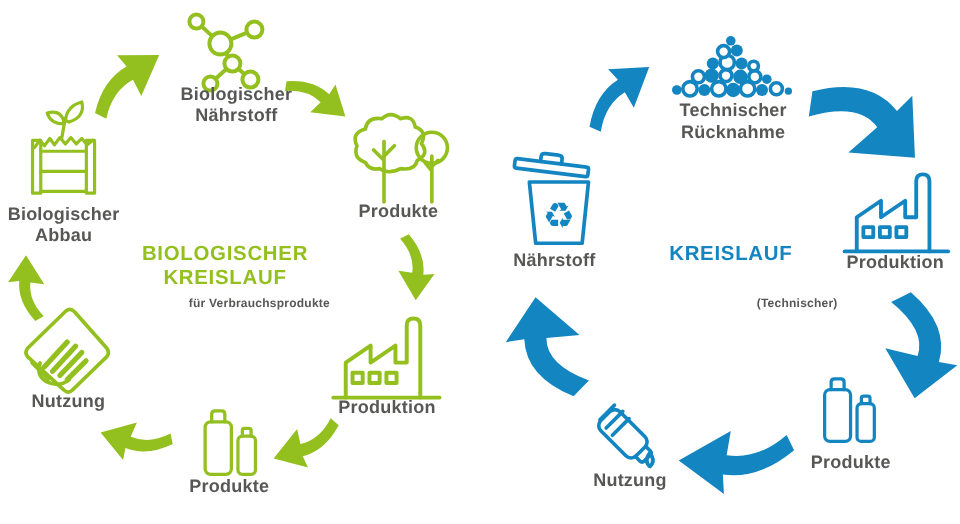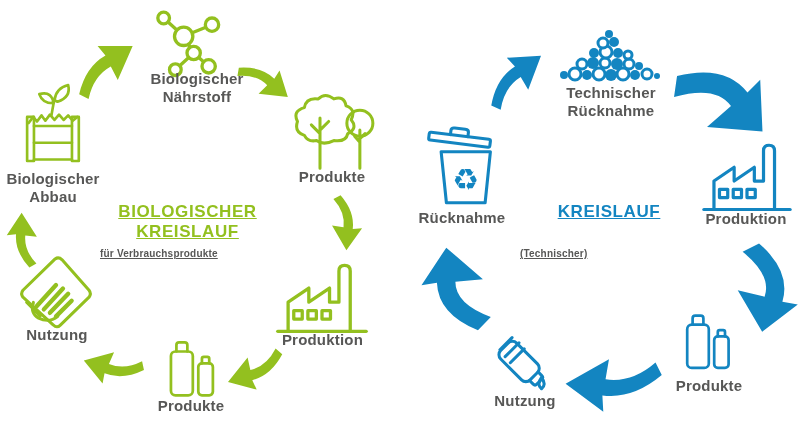--- a/index.html
+++ b/index.html
@@ -4,24 +4,24 @@
 <style>
   html,body{margin:0;padding:0;background:#fff;}
   #stage{position:relative;width:800px;height:427px;background:#fff;overflow:hidden;
          font-family:"Liberation Sans",sans-serif;}
   .icon{position:absolute;display:block;}
   .green{color:var(--green);}
   .blue{color:var(--blue);}
   .label{position:absolute;text-align:center;color:var(--gray);
          font:700 15px/18px "Liberation Sans",sans-serif;letter-spacing:.2px;}
   .cycle-title{position:absolute;text-align:center;
-         font:800 17px/20px "Liberation Sans",sans-serif;letter-spacing:.6px;text-decoration:underline;}
+         font:800 17px/20px "Liberation Sans",sans-serif;letter-spacing:.6px;}
   .cycle-title.green{color:var(--green);} .cycle-title.blue{color:var(--blue);}
-  .cycle-sub{position:absolute;text-align:left;color:var(--gray);
-         font:700 10px/13px "Liberation Sans",sans-serif;letter-spacing:.2px;text-decoration:underline;}
+  .cycle-sub{position:absolute;text-align:right;color:var(--gray);
+         font:700 10px/13px "Liberation Sans",sans-serif;letter-spacing:.2px;}
   .arrow{position:absolute;}
 </style>
 </head>
 <body>
 
 <svg width="0" height="0" style="position:absolute" aria-hidden="true">
   <defs>
     <symbol id="sym-arrow" viewBox="0 0 100 70">
       <path fill="currentColor" d="M3,52 Q30,26 60,28 L58,12 L97,37 L56,64 L58,44 Q32,42 10,64 Z"></path>
     </symbol>
@@ -242,21 +242,21 @@
       </svg>
     <div class="label" style="left:480px;top:392px;width:90px">Nutzung</div>
 
     <svg class="arrow blue" style="left:455px;top:291px;transform:translate(-50%,-50%) rotate(-99deg)" width="92" height="74" viewBox="0 0 100 80">
         <use href="#sym-arrow2"></use>
       </svg>
 
     <svg class="icon blue" style="left:420px;top:118px" width="88" height="92" viewBox="0 0 100 100">
         <use href="#sym-bin"></use>
       </svg>
-    <div class="label" style="left:410px;top:209px;width:104px">Rücknahme</div>
+    <div class="label" style="left:410px;top:209px;width:104px">Nährstoff</div>
 
     <svg class="arrow blue" style="left:512px;top:75px;transform:translate(-50%,-50%) rotate(-36deg)" width="74" height="52" viewBox="0 0 100 70">
         <use href="#sym-arrow"></use>
       </svg>
 
     <div class="cycle-title blue" style="left:520px;top:202px;width:178px">
       <div>KREISLAUF</div>
     </div>
     <div class="cycle-sub" style="left:520px;top:247px;width:178px">
       <div>(Technischer)</div>

